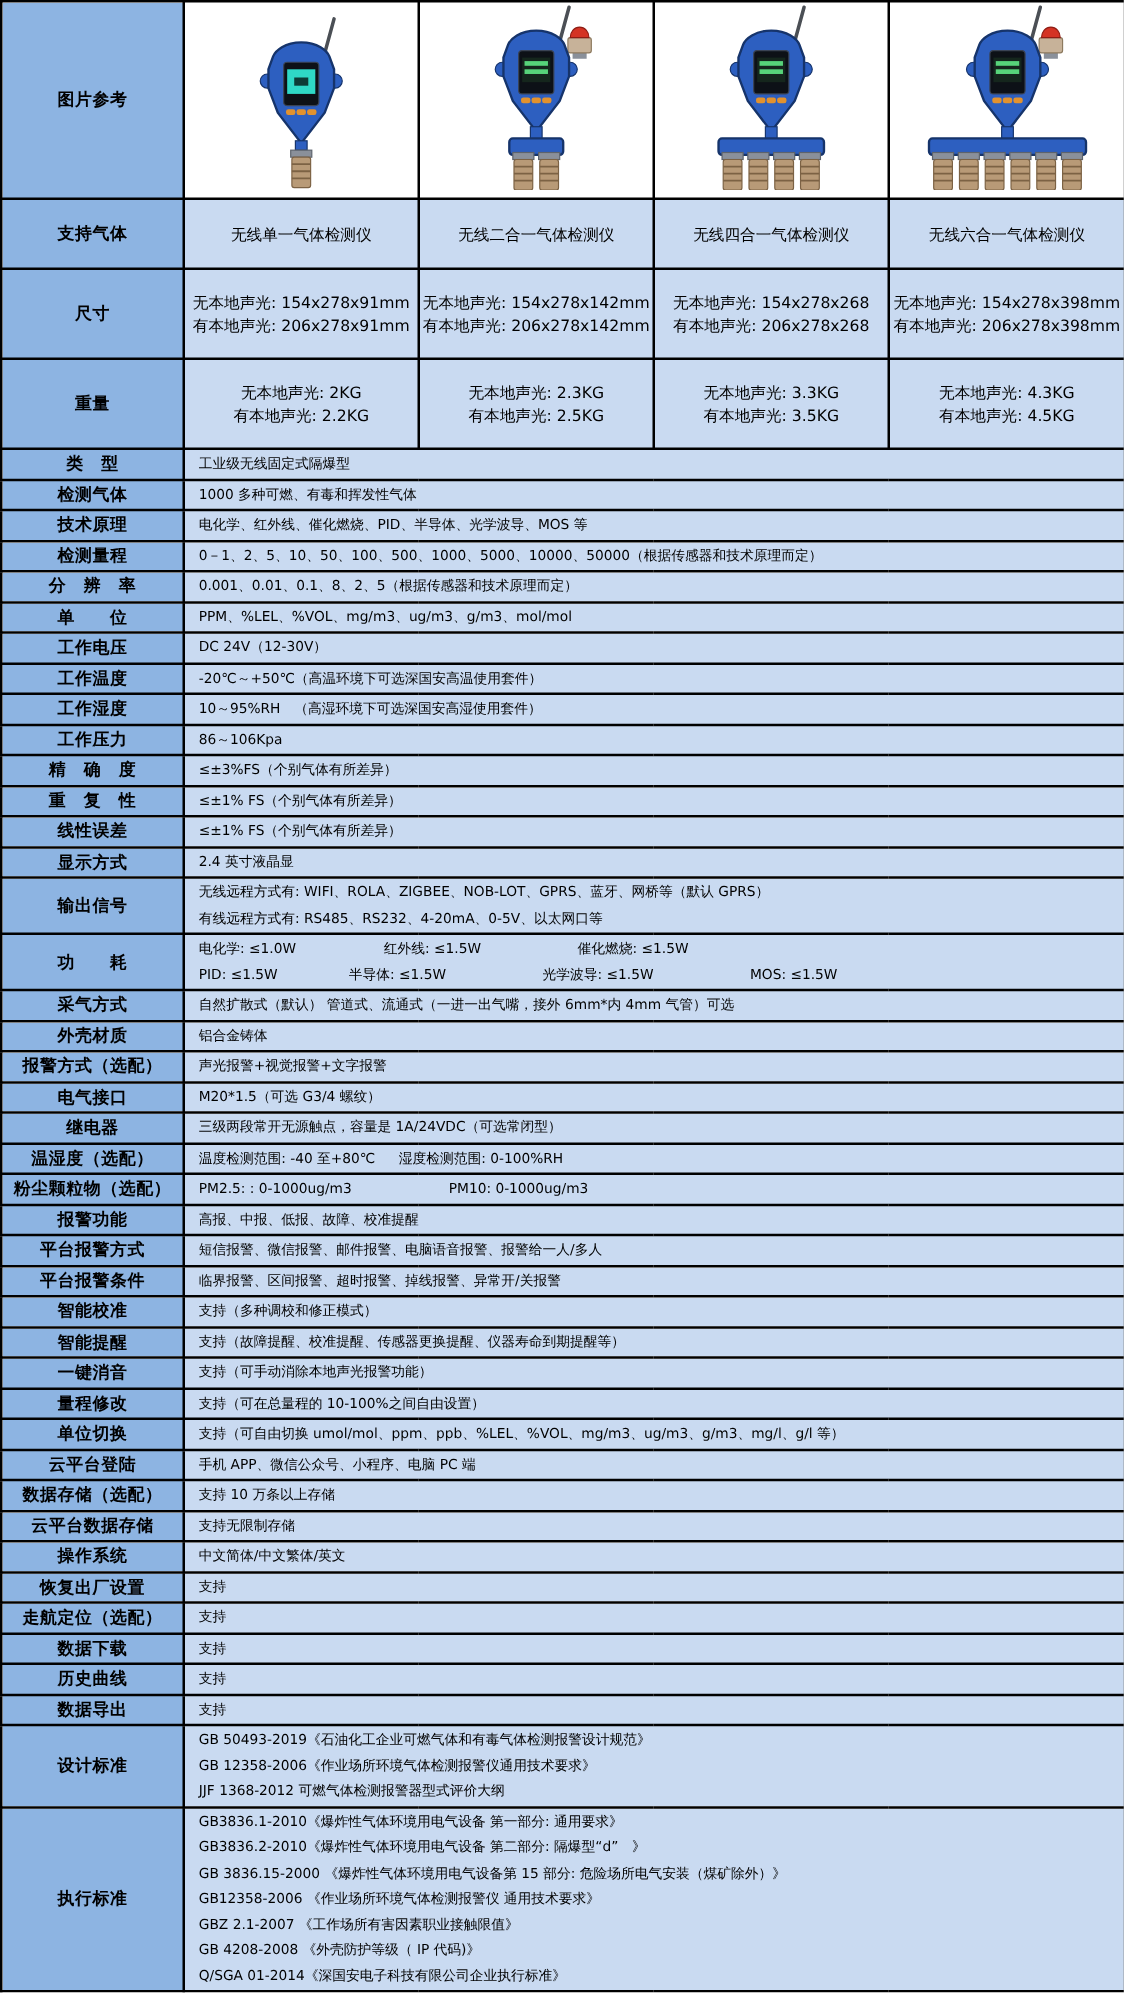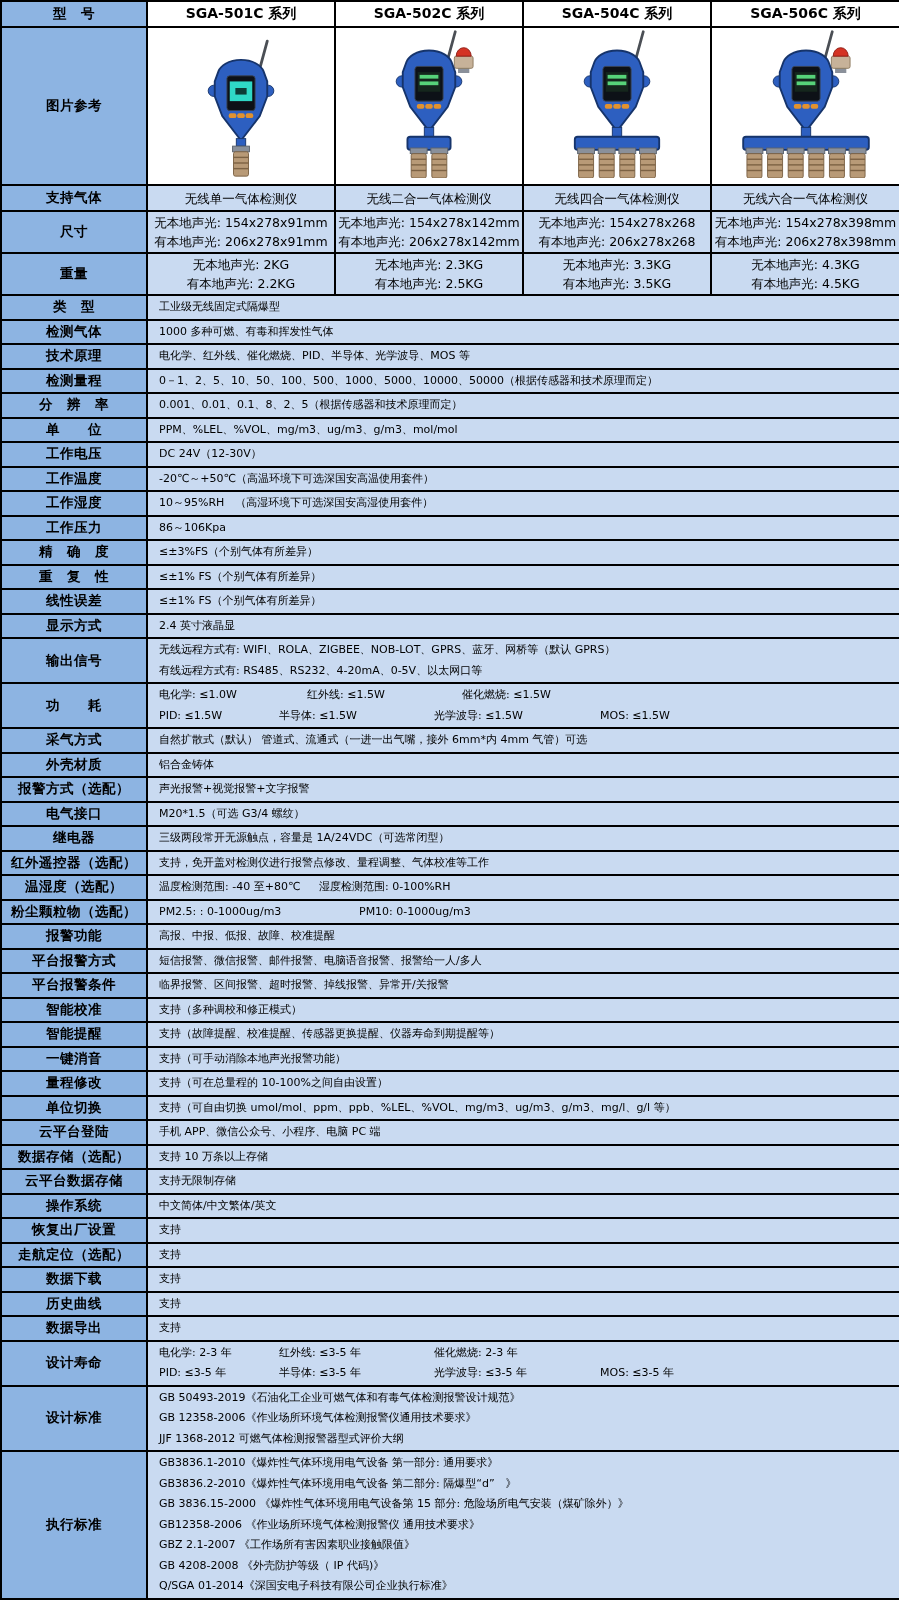--- a/index.html
+++ b/index.html
@@ -5,21 +5,21 @@
   html,body{margin:0;padding:0;background:#ffffff;}
   .page{width:899px;background:#fff;font-family:"DejaVu Sans","Liberation Sans",sans-serif;}
   table.spec{border-collapse:collapse;table-layout:fixed;width:899px;}
   table.spec th,table.spec td{border:2px solid #000;overflow:hidden;}
   .spec td{height:19.5px;}
   .lab{background:#8db4e2;font-weight:bold;font-size:13.5px;color:#000;text-align:center;vertical-align:middle;letter-spacing:.5px;padding:0 3px;}
   th.lab{height:22px;}
   .model{background:#ffffff;font-size:14px;font-weight:bold;color:#000;height:22px;text-align:center;vertical-align:middle;}
   .img-cell{background:#ffffff;height:155px;text-align:center;vertical-align:bottom;padding:0 0 2px 0;}
   .val{background:#c9daf1;font-size:11px;color:#000;text-align:left;vertical-align:middle;padding:1px 4px 1px 11px;line-height:20.5px;}
-  .colv{background:#c9daf1;font-size:12.5px;color:#000;text-align:center;vertical-align:middle;padding:1px 2px;}
+  .colv{background:#c9daf1;font-size:12.5px;color:#000;text-align:center;vertical-align:middle;padding:16px 2px;}
   .cline{line-height:19px;white-space:nowrap;}
   .lineblock{line-height:20.5px;white-space:nowrap;}
   .segline{line-height:20.5px;white-space:nowrap;}
   .seg{display:inline-block;white-space:nowrap;vertical-align:top;}
   tr.r-gas td{height:22px;}
   tr.r-cols td{height:38px;}
   svg{display:inline-block;}
 </style>
 </head>
 <body>
@@ -27,27 +27,20 @@
 <div class="page">
   <table class="spec">
     <colgroup>
       <col style="width:146px">
         <col style="width:188px">
         <col style="width:188px">
         <col style="width:188px">
         <col style="width:189px">
     </colgroup>
     <tbody>
-        <tr class="row-header">
-          <th class="lab">型　号</th>
-          <th class="model">SGA-501C 系列</th>
-          <th class="model">SGA-502C 系列</th>
-          <th class="model">SGA-504C 系列</th>
-          <th class="model">SGA-506C 系列</th>
-        </tr>
         <tr class="row-images">
           <td class="lab">图片参考</td>
           <td class="img-cell"><svg width="168" height="150" viewBox="0 0 170 160">
               <g transform="translate(0,10)">
                 <g>
                   <line x1="113" y1="4" x2="101" y2="48" stroke="#4b4f55" stroke-width="3" stroke-linecap="round"></line>
                   <rect x="96" y="46" width="10" height="7" rx="2" fill="#8a909a"></rect>
                 </g>
                 <g>
                   <circle cx="56" cy="57" r="6" fill="#2d5fc0" stroke="#16346b"></circle>
@@ -367,24 +360,20 @@
           <td class="val" colspan="4">声光报警+视觉报警+文字报警</td>
         </tr>
         <tr class="r-text">
           <td class="lab">电气接口</td>
           <td class="val" colspan="4">M20*1.5（可选 G3/4 螺纹）</td>
         </tr>
         <tr class="r-text">
           <td class="lab">继电器</td>
           <td class="val" colspan="4">三级两段常开无源触点，容量是 1A/24VDC（可选常闭型）</td>
         </tr>
-        <tr class="r-text">
-          <td class="lab">红外遥控器（选配）</td>
-          <td class="val" colspan="4">支持，免开盖对检测仪进行报警点修改、量程调整、气体校准等工作</td>
-        </tr>
         <tr class="r-segs">
           <td class="lab">温湿度（选配）</td>
           <td class="val" colspan="4">
             <div class="segline"><span class="seg" style="min-width: 160px;">温度检测范围: -40 至+80℃</span><span class="seg">湿度检测范围: 0-100%RH</span></div>
           </td>
         </tr>
         <tr class="r-segs">
           <td class="lab">粉尘颗粒物（选配）</td>
           <td class="val" colspan="4">
             <div class="segline"><span class="seg" style="min-width: 200px;">PM2.5: : 0-1000ug/m3</span><span class="seg">PM10: 0-1000ug/m3</span></div>
@@ -450,27 +439,20 @@
           <td class="lab">数据下载</td>
           <td class="val" colspan="4">支持</td>
         </tr>
         <tr class="r-text">
           <td class="lab">历史曲线</td>
           <td class="val" colspan="4">支持</td>
         </tr>
         <tr class="r-text">
           <td class="lab">数据导出</td>
           <td class="val" colspan="4">支持</td>
-        </tr>
-        <tr class="r-segs">
-          <td class="lab">设计寿命</td>
-          <td class="val" colspan="4">
-            <div class="segline"><span class="seg" style="min-width: 120px;">电化学: 2-3 年</span><span class="seg" style="min-width: 155px;">红外线: ≤3-5 年</span><span class="seg" style="min-width: 166px;">催化燃烧: 2-3 年</span></div>
-            <div class="segline"><span class="seg" style="min-width: 120px;">PID: ≤3-5 年</span><span class="seg" style="min-width: 155px;">半导体: ≤3-5 年</span><span class="seg" style="min-width: 166px;">光学波导: ≤3-5 年</span><span class="seg">MOS: ≤3-5 年</span></div>
-          </td>
         </tr>
         <tr class="r-lines">
           <td class="lab">设计标准</td>
           <td class="val" colspan="4">
             <div class="lineblock">GB 50493-2019《石油化工企业可燃气体和有毒气体检测报警设计规范》</div>
             <div class="lineblock">GB 12358-2006《作业场所环境气体检测报警仪通用技术要求》</div>
             <div class="lineblock">JJF 1368-2012 可燃气体检测报警器型式评价大纲</div>
           </td>
         </tr>
         <tr class="r-lines">

